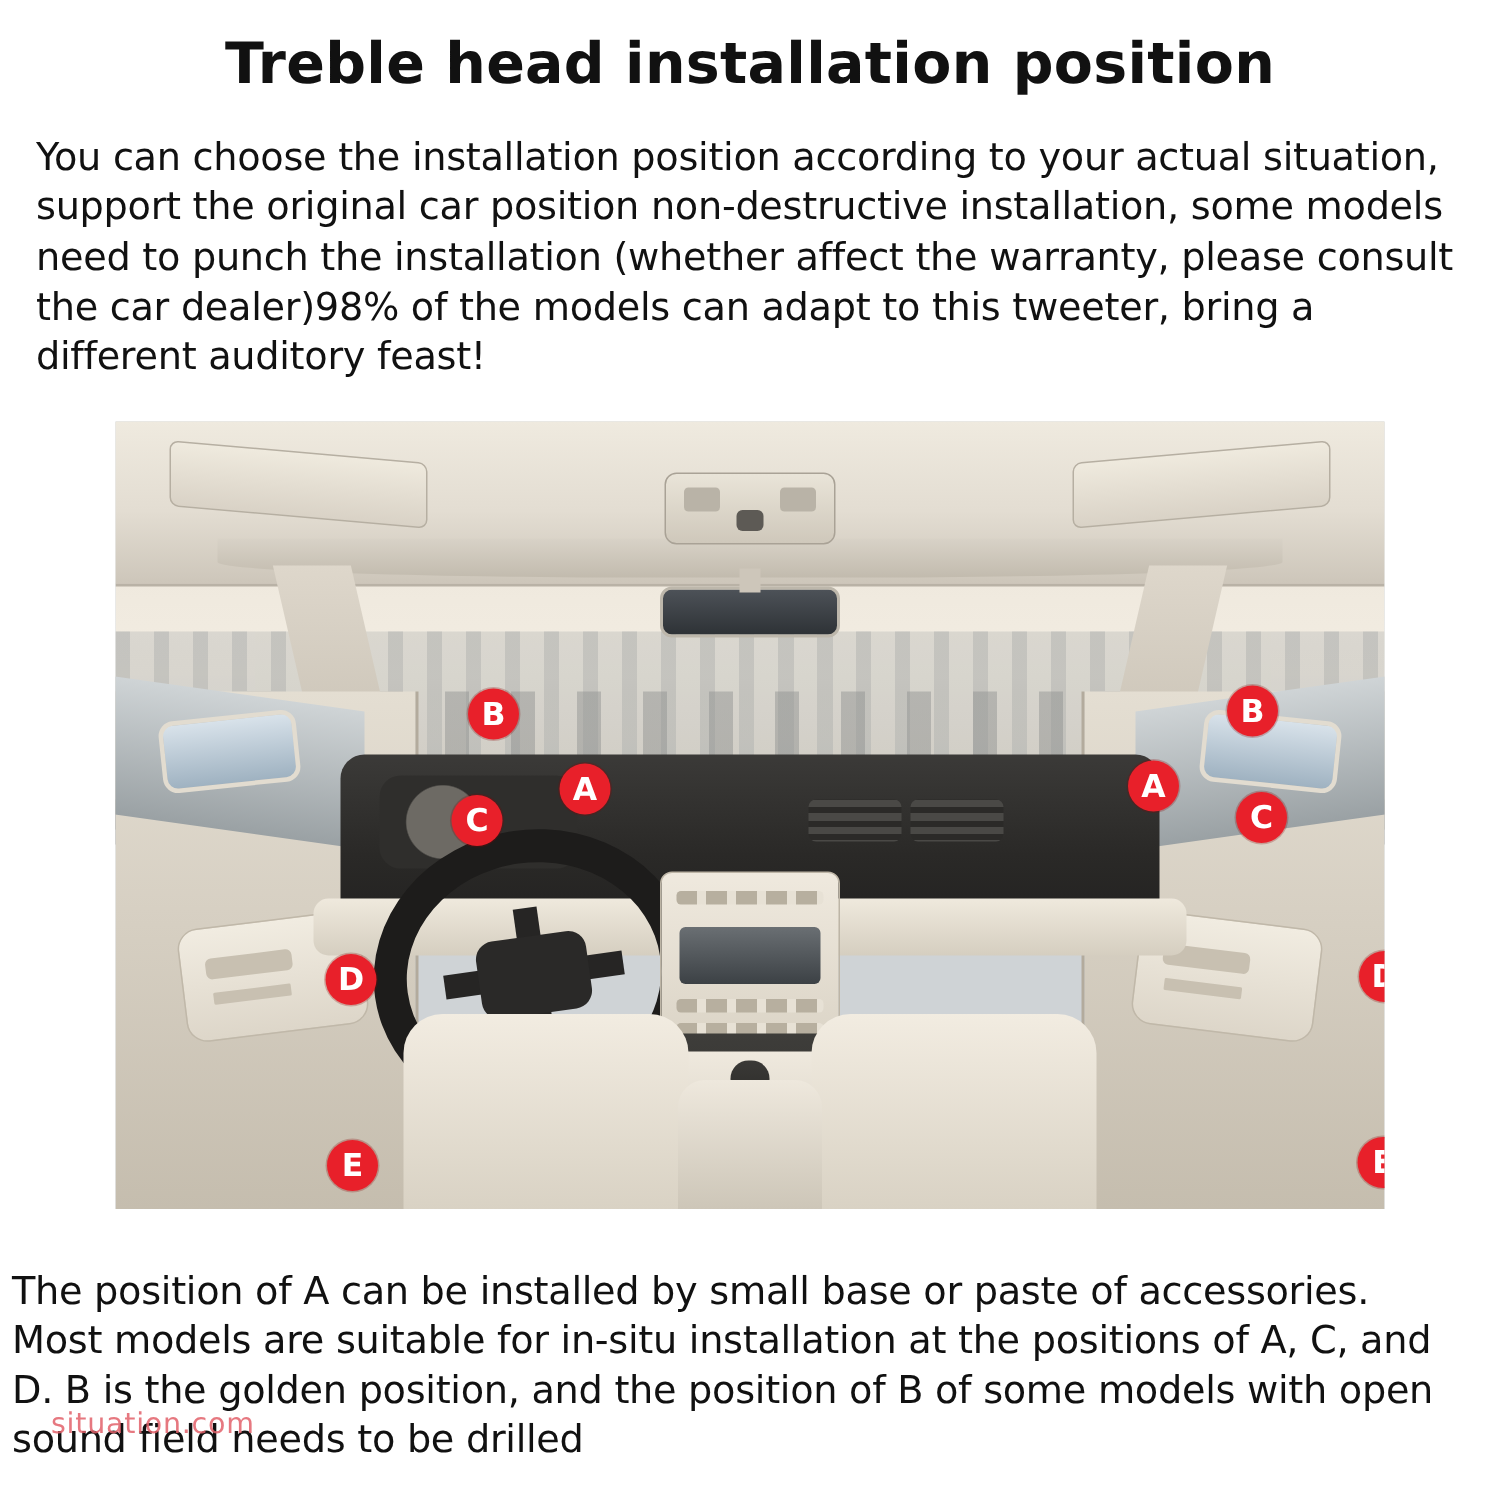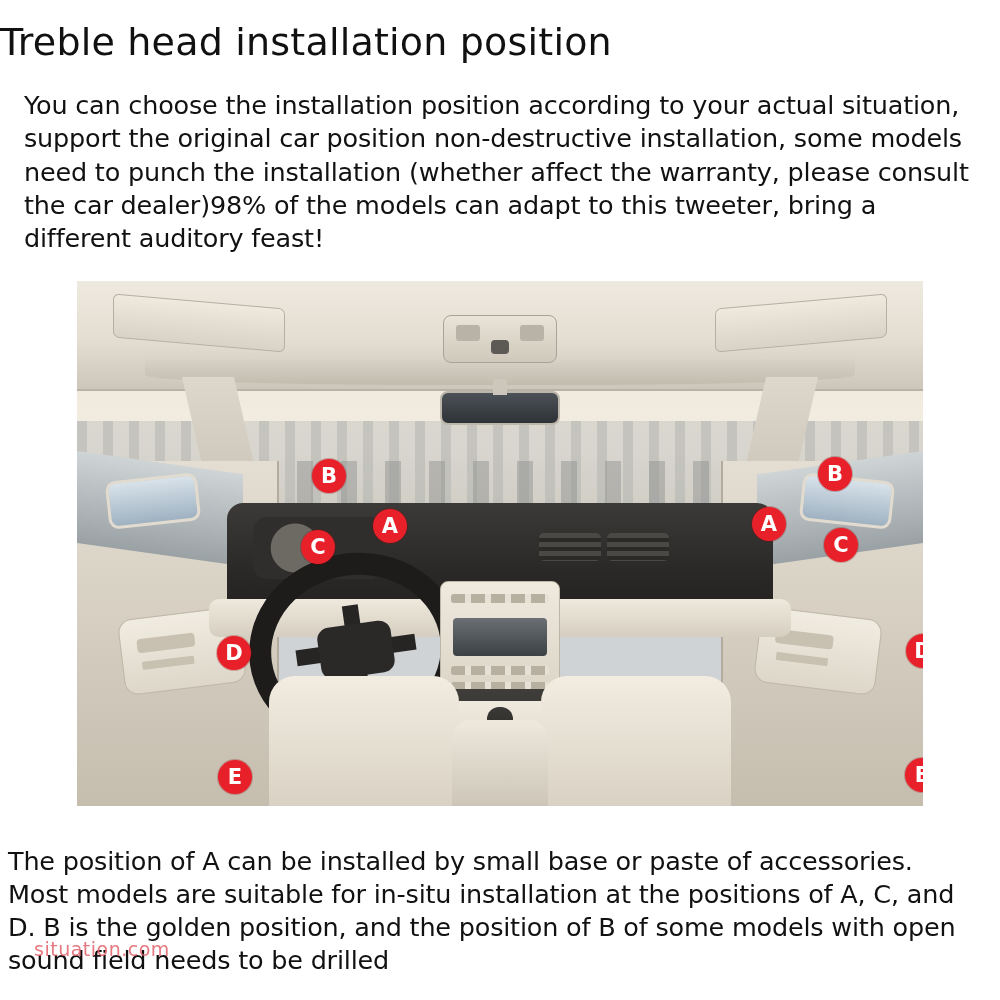--- a/index.html
+++ b/index.html
@@ -14,23 +14,23 @@
     color: #111111;
     overflow: hidden;
   }
   .page {
     position: relative;
     width: 1000px;
     height: 1000px;
     box-sizing: border-box;
   }
   .title {
-    text-align: left;
+    text-align: center;
     font-size: 38px;
-    font-weight: 400;
+    font-weight: 700;
     letter-spacing: 0.2px;
     margin: 22px 0 10px 0;
     line-height: 1.1;
   }
   .intro {
     font-size: 25.5px;
     line-height: 1.30;
     padding: 0 22px 0 24px;
     font-weight: 400;
     letter-spacing: -0.2px;

